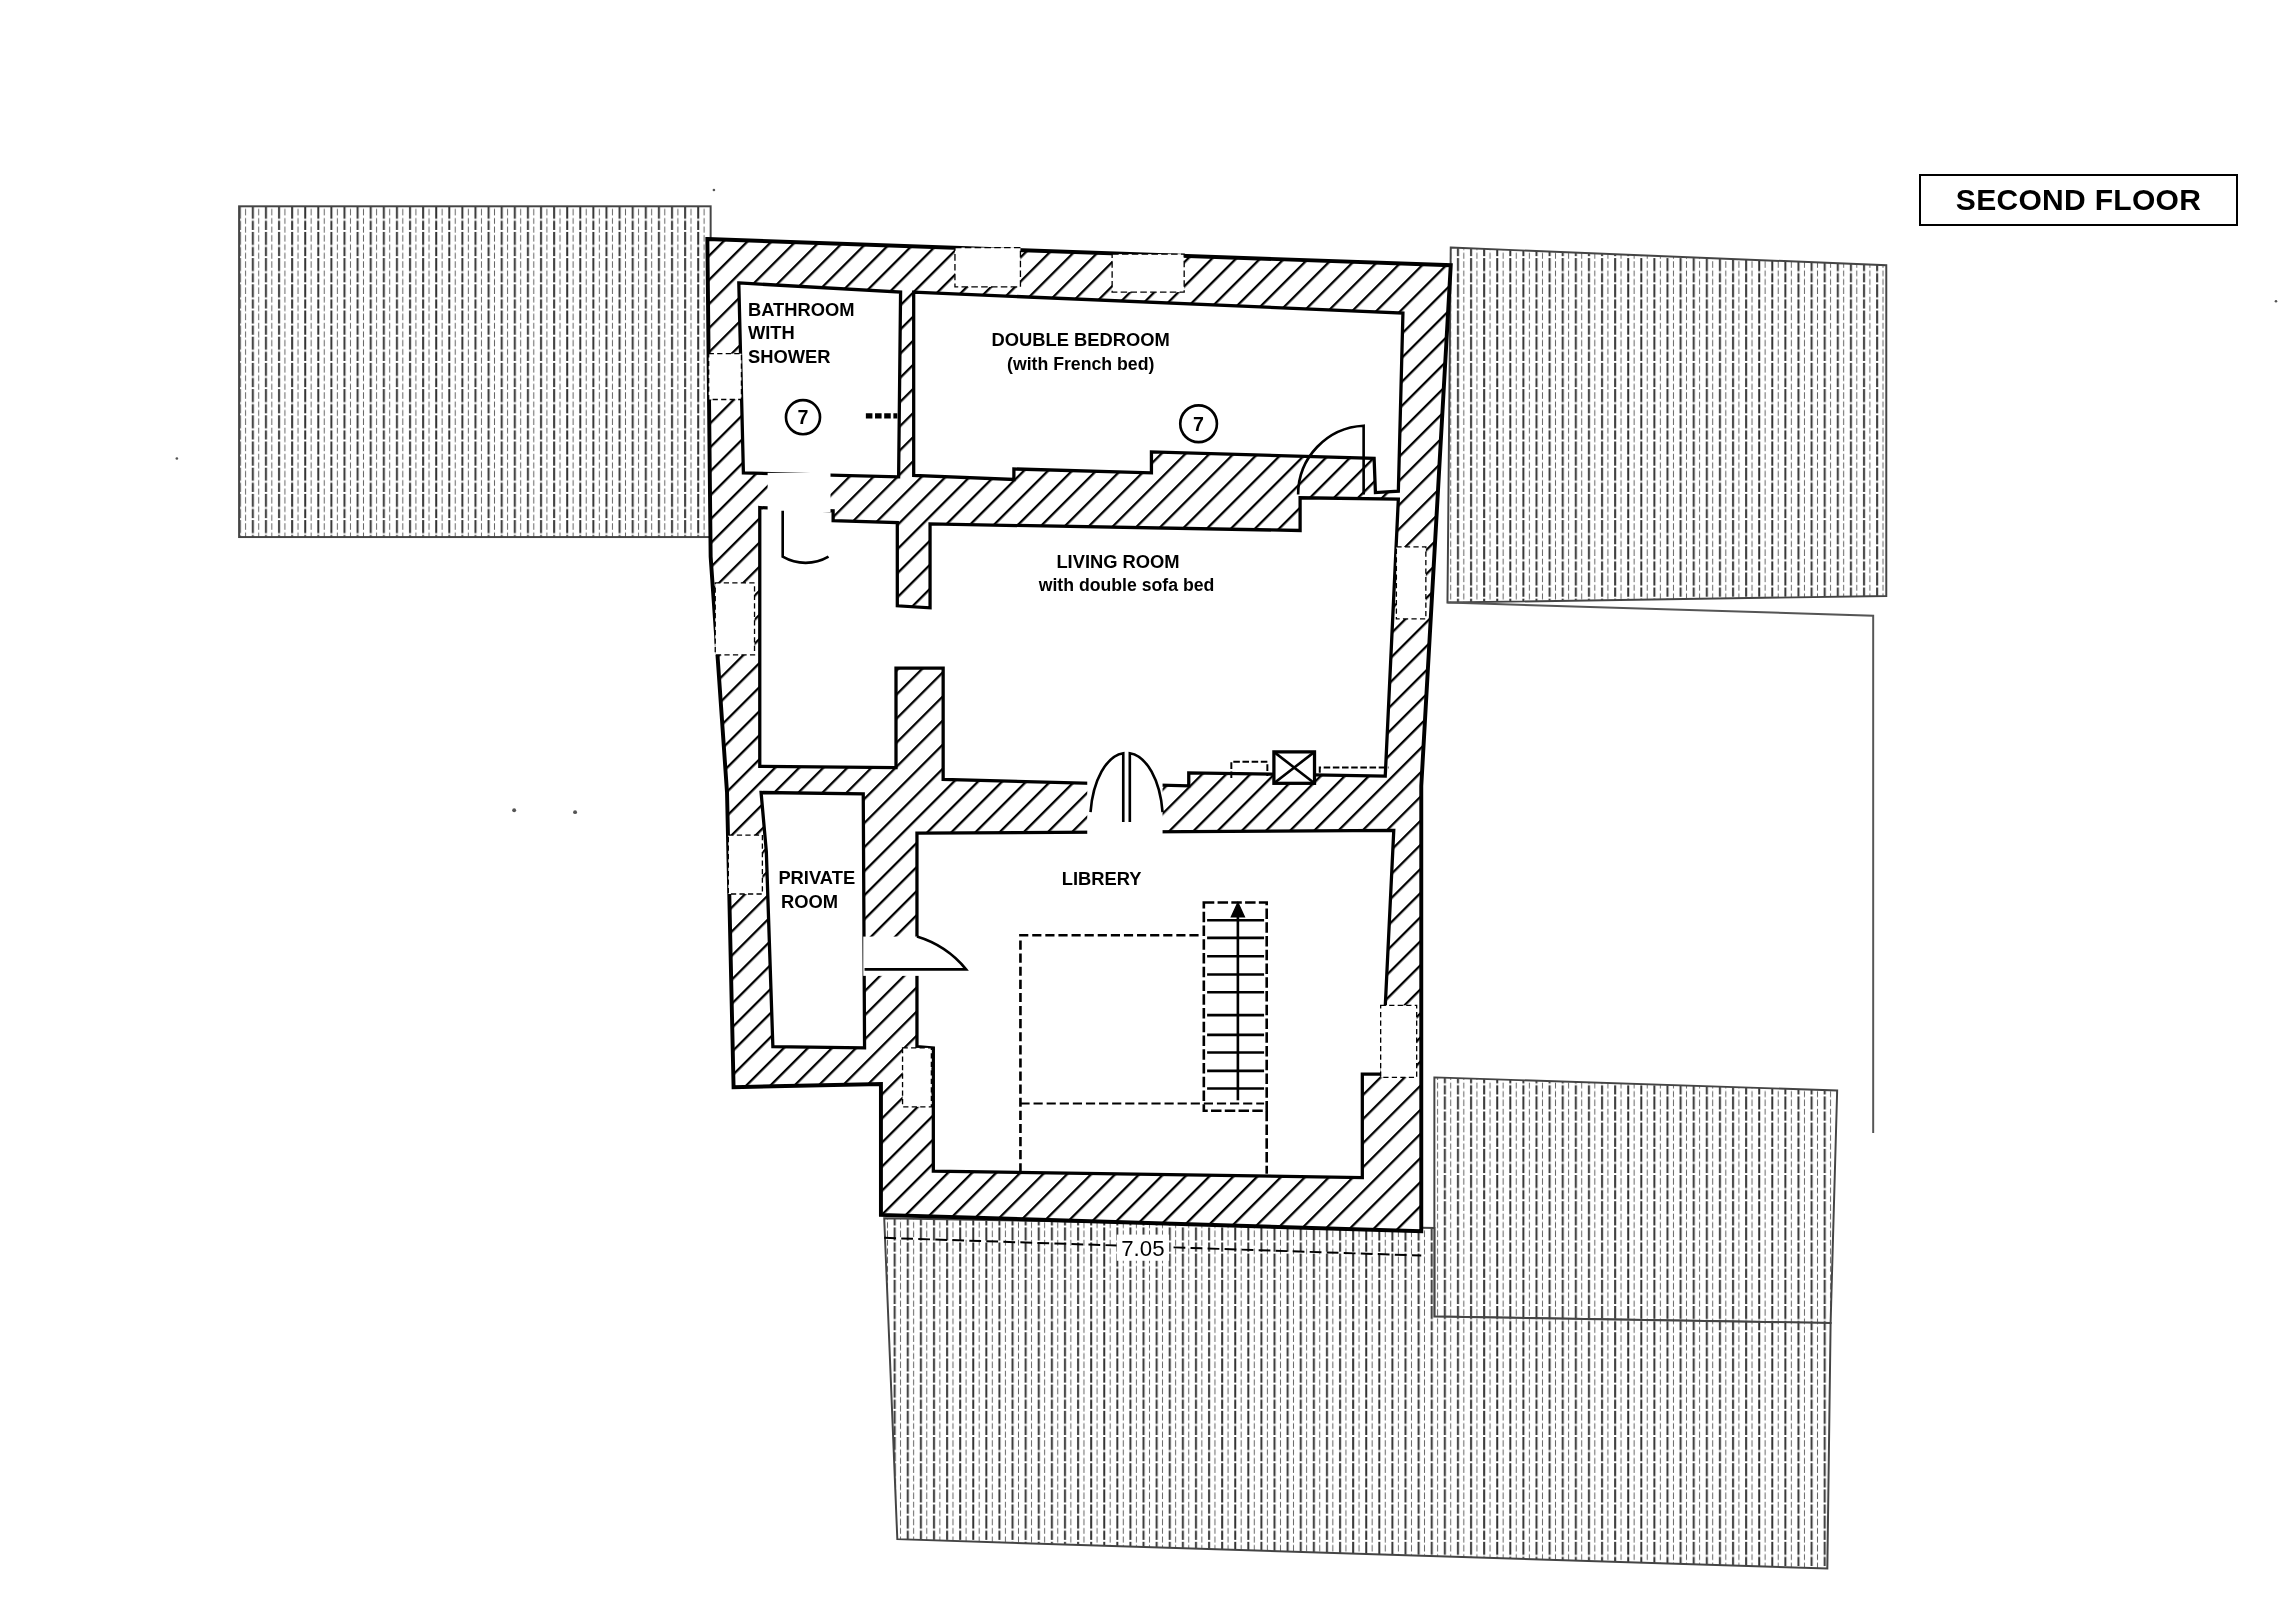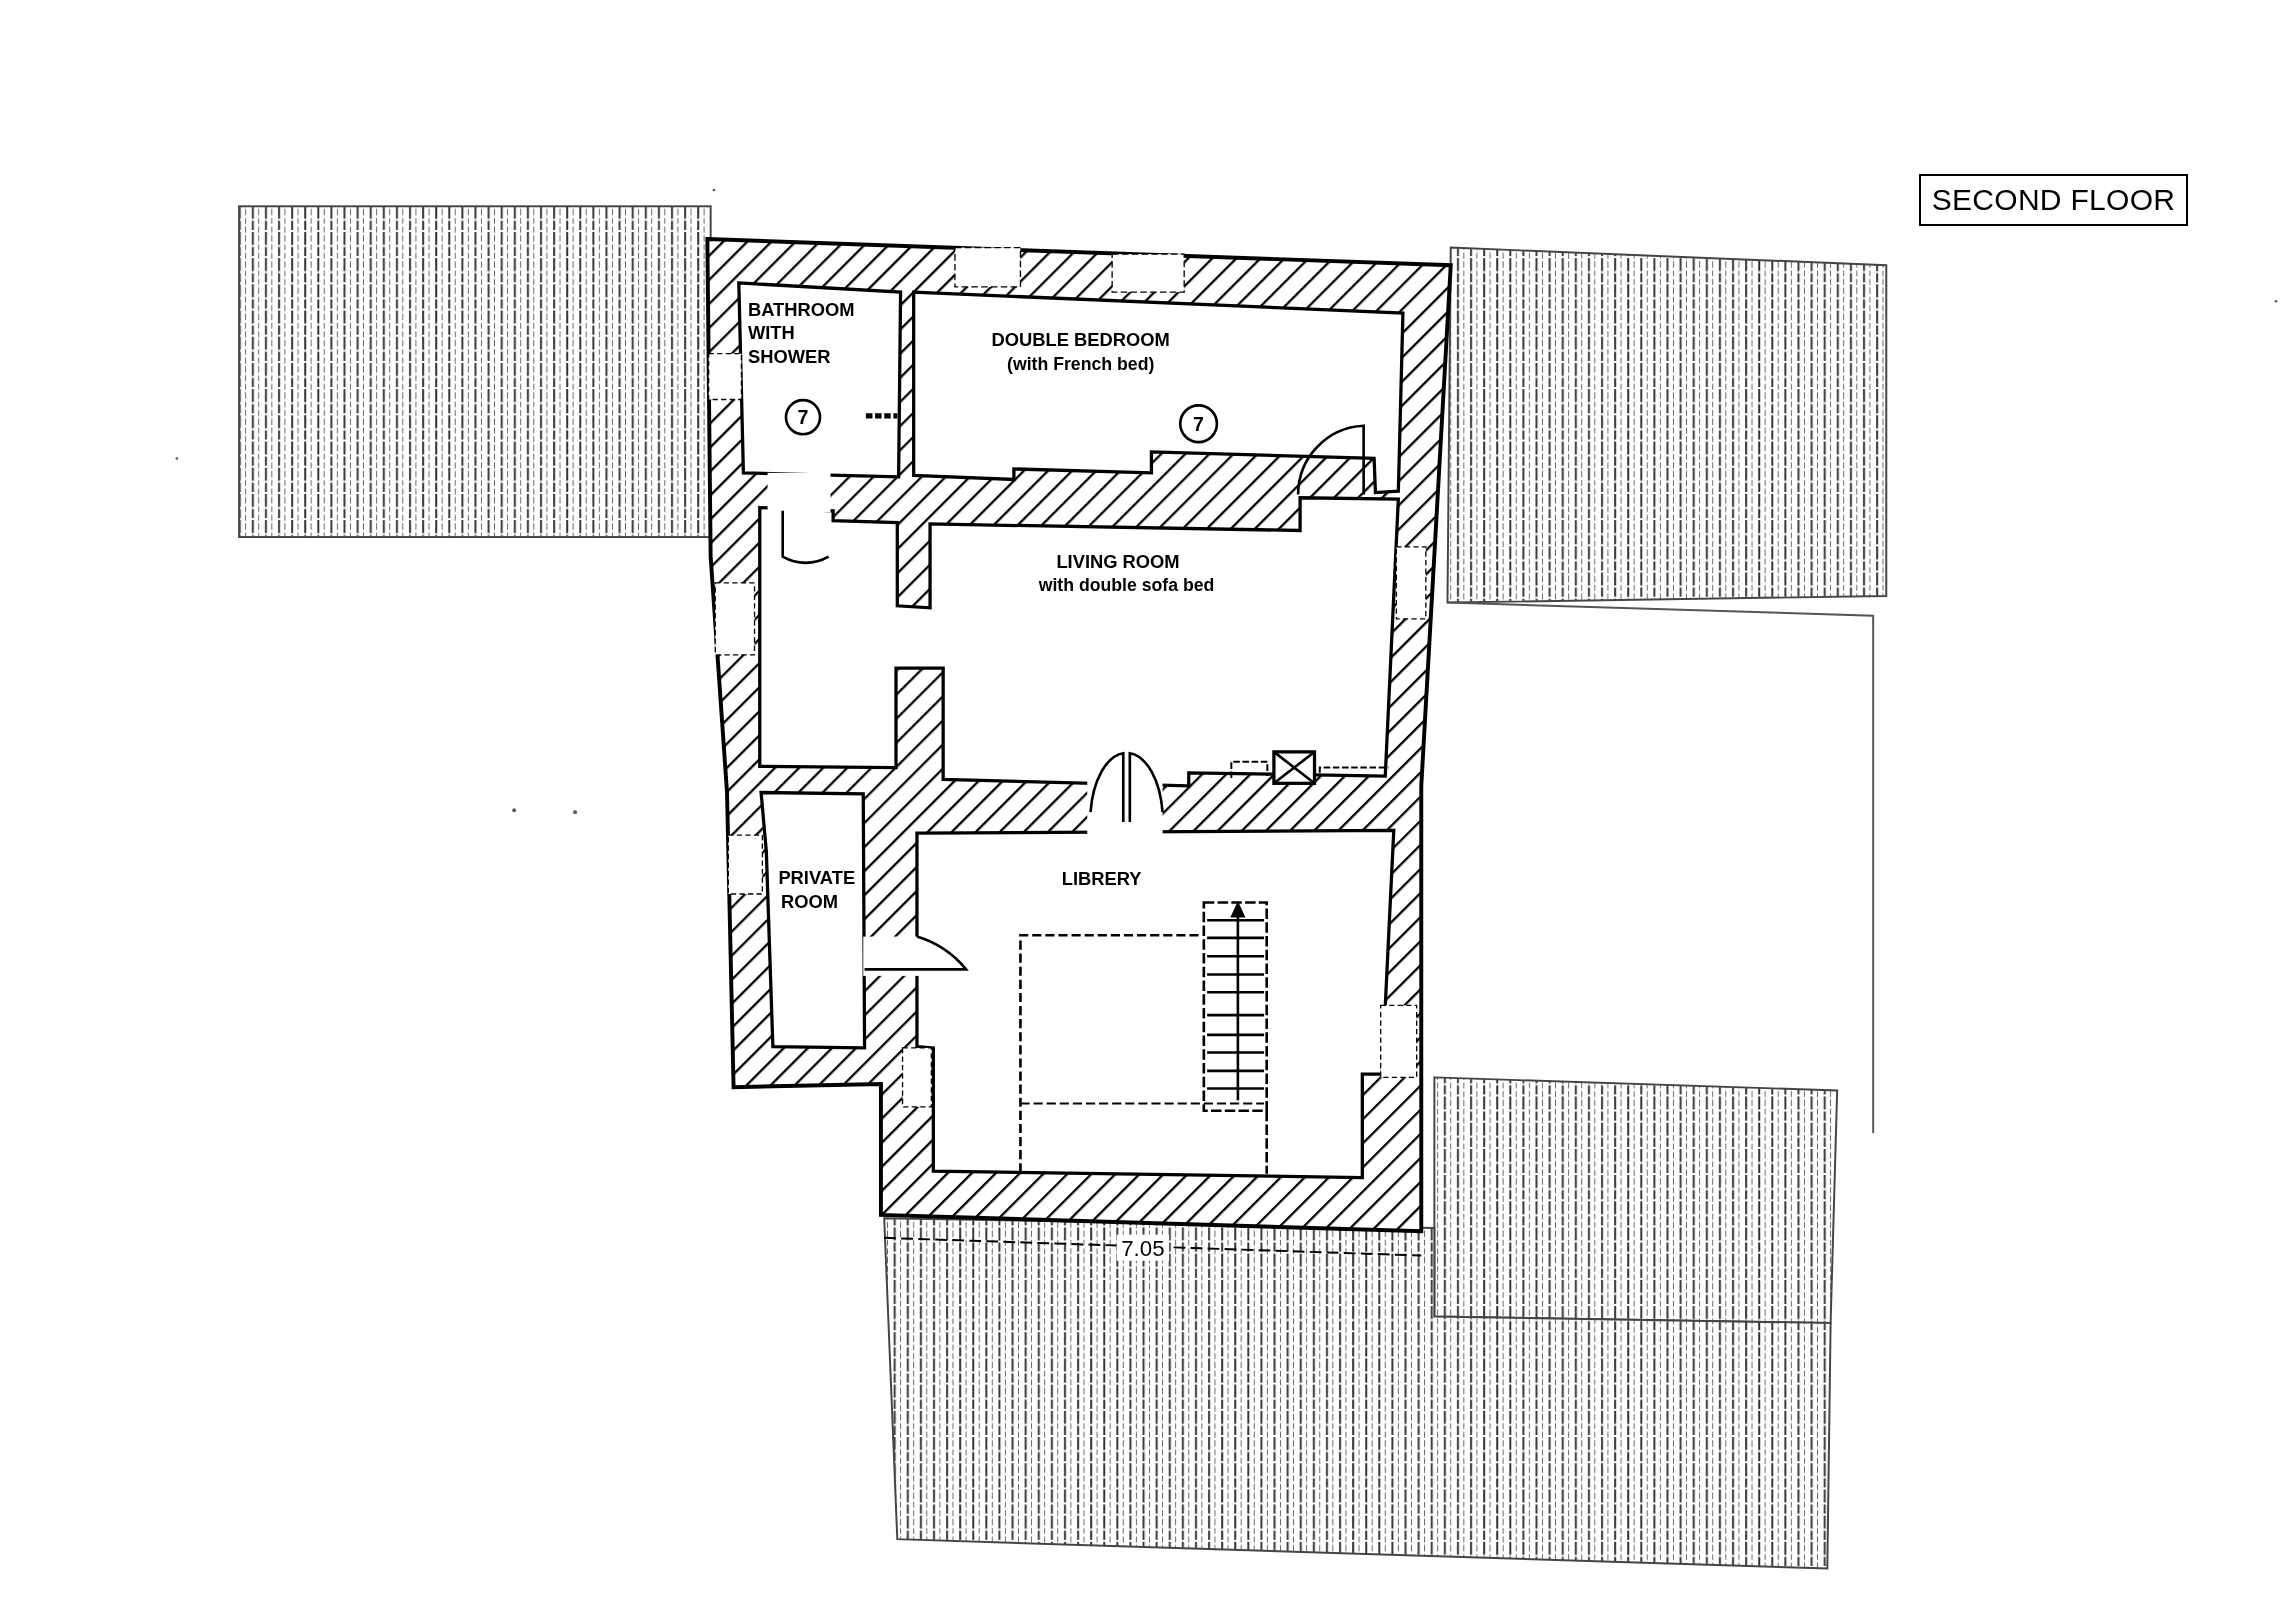--- a/index.html
+++ b/index.html
@@ -1,22 +1,22 @@
 <!DOCTYPE html>
 <html style="font-size:10.5px"><head>
 <meta charset="utf-8">
 <style>
   html, body { margin: 0; padding: 0; background: #ffffff; }
   body { width: 2295px; height: 1621px; position: relative; overflow: hidden; font-family: "Liberation Sans", sans-serif; }
   #plan { position: absolute; left: 0; top: 0; width: 2295px; height: 1621px; }
   .title-box {
-    position: absolute; left: 1919px; top: 174px; width: 269px; height: 52px;
+    position: absolute; left: 1919px; top: 174px; width: 319px; height: 52px;
     border: 2.6px solid #000; box-sizing: border-box;
     display: flex; align-items: center; justify-content: center;
-    font-family: "Liberation Sans", sans-serif; font-weight: normal; font-size: 30px; color: #000;
+    font-family: "Liberation Sans", sans-serif; font-weight: bold; font-size: 30px; color: #000;
     letter-spacing: 0.3px;
   }
   .lbl { font-family: "Liberation Sans", sans-serif; font-weight: bold; fill: #000; }
   .dim { font-family: "Liberation Sans", sans-serif; fill: #000; }
 </style>
 </head>
 <body>
 
 <div class="title-box">SECOND FLOOR</div>
 

